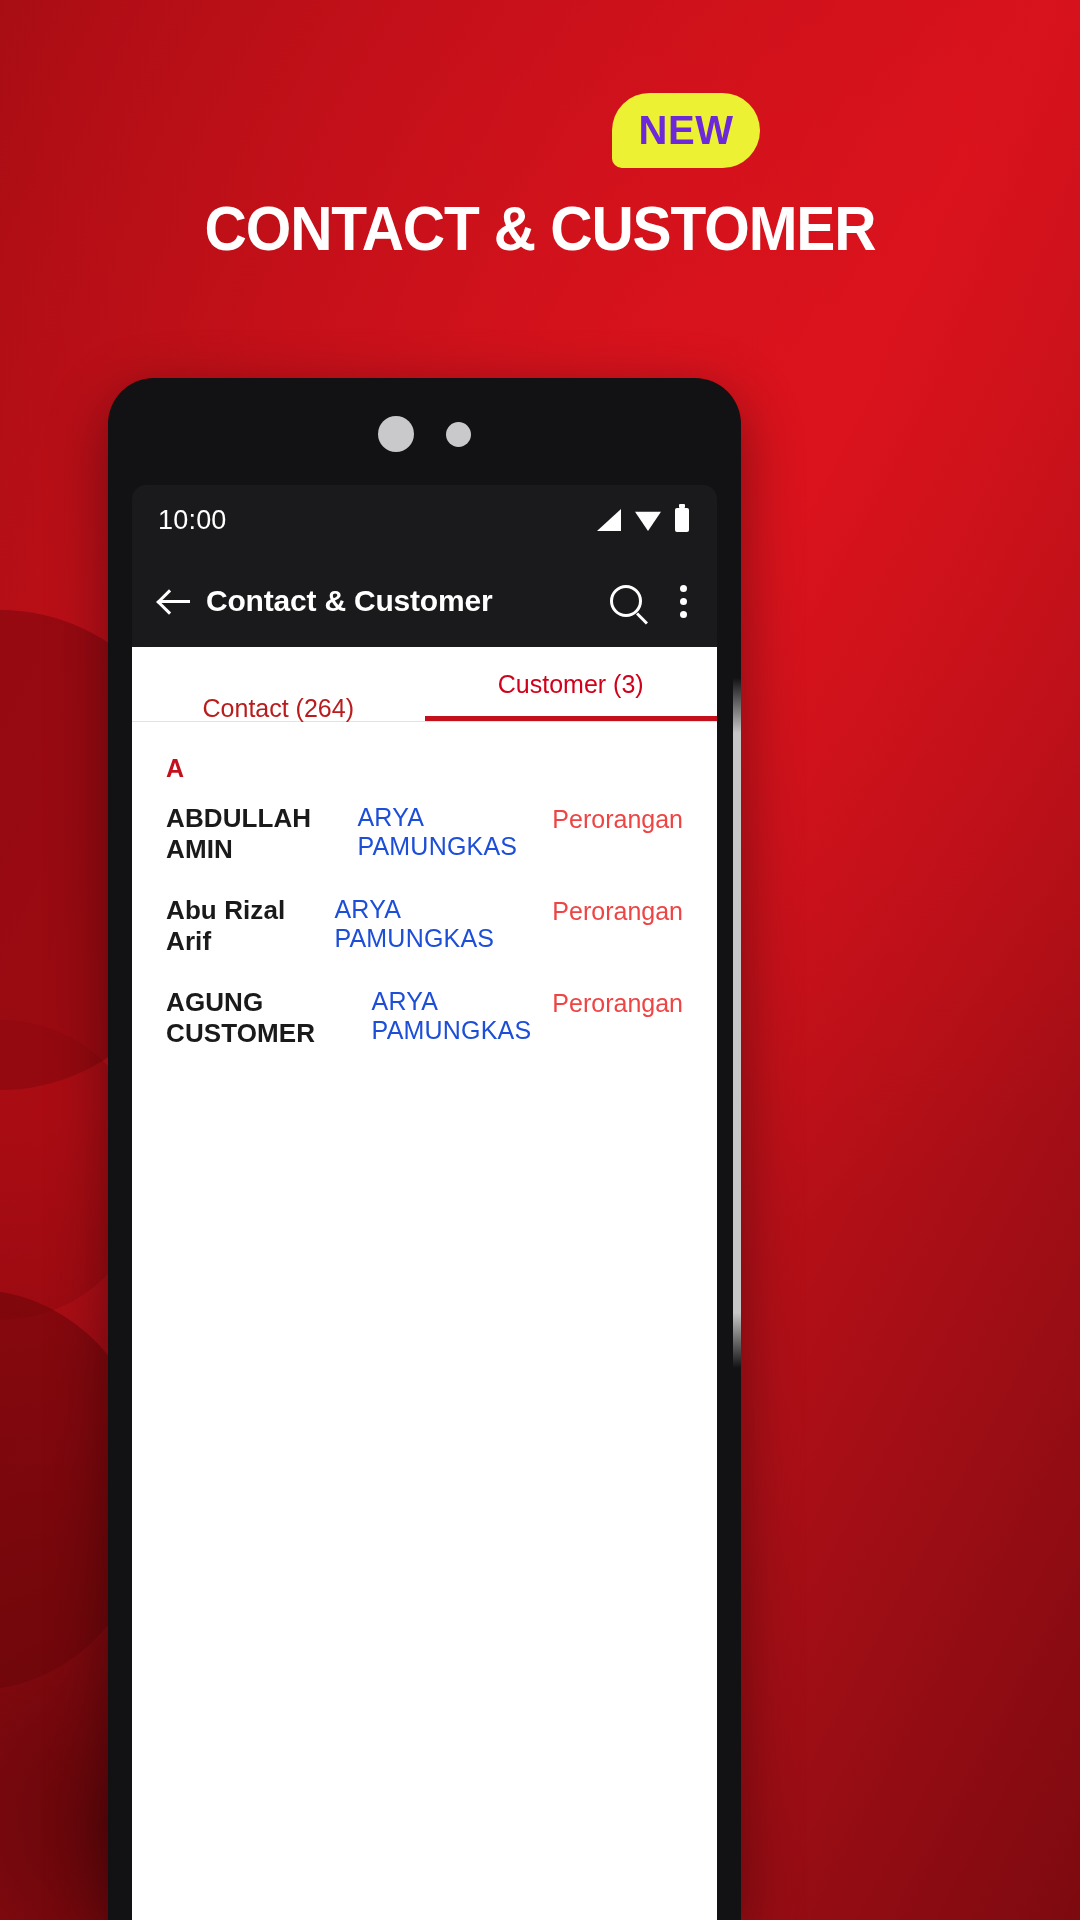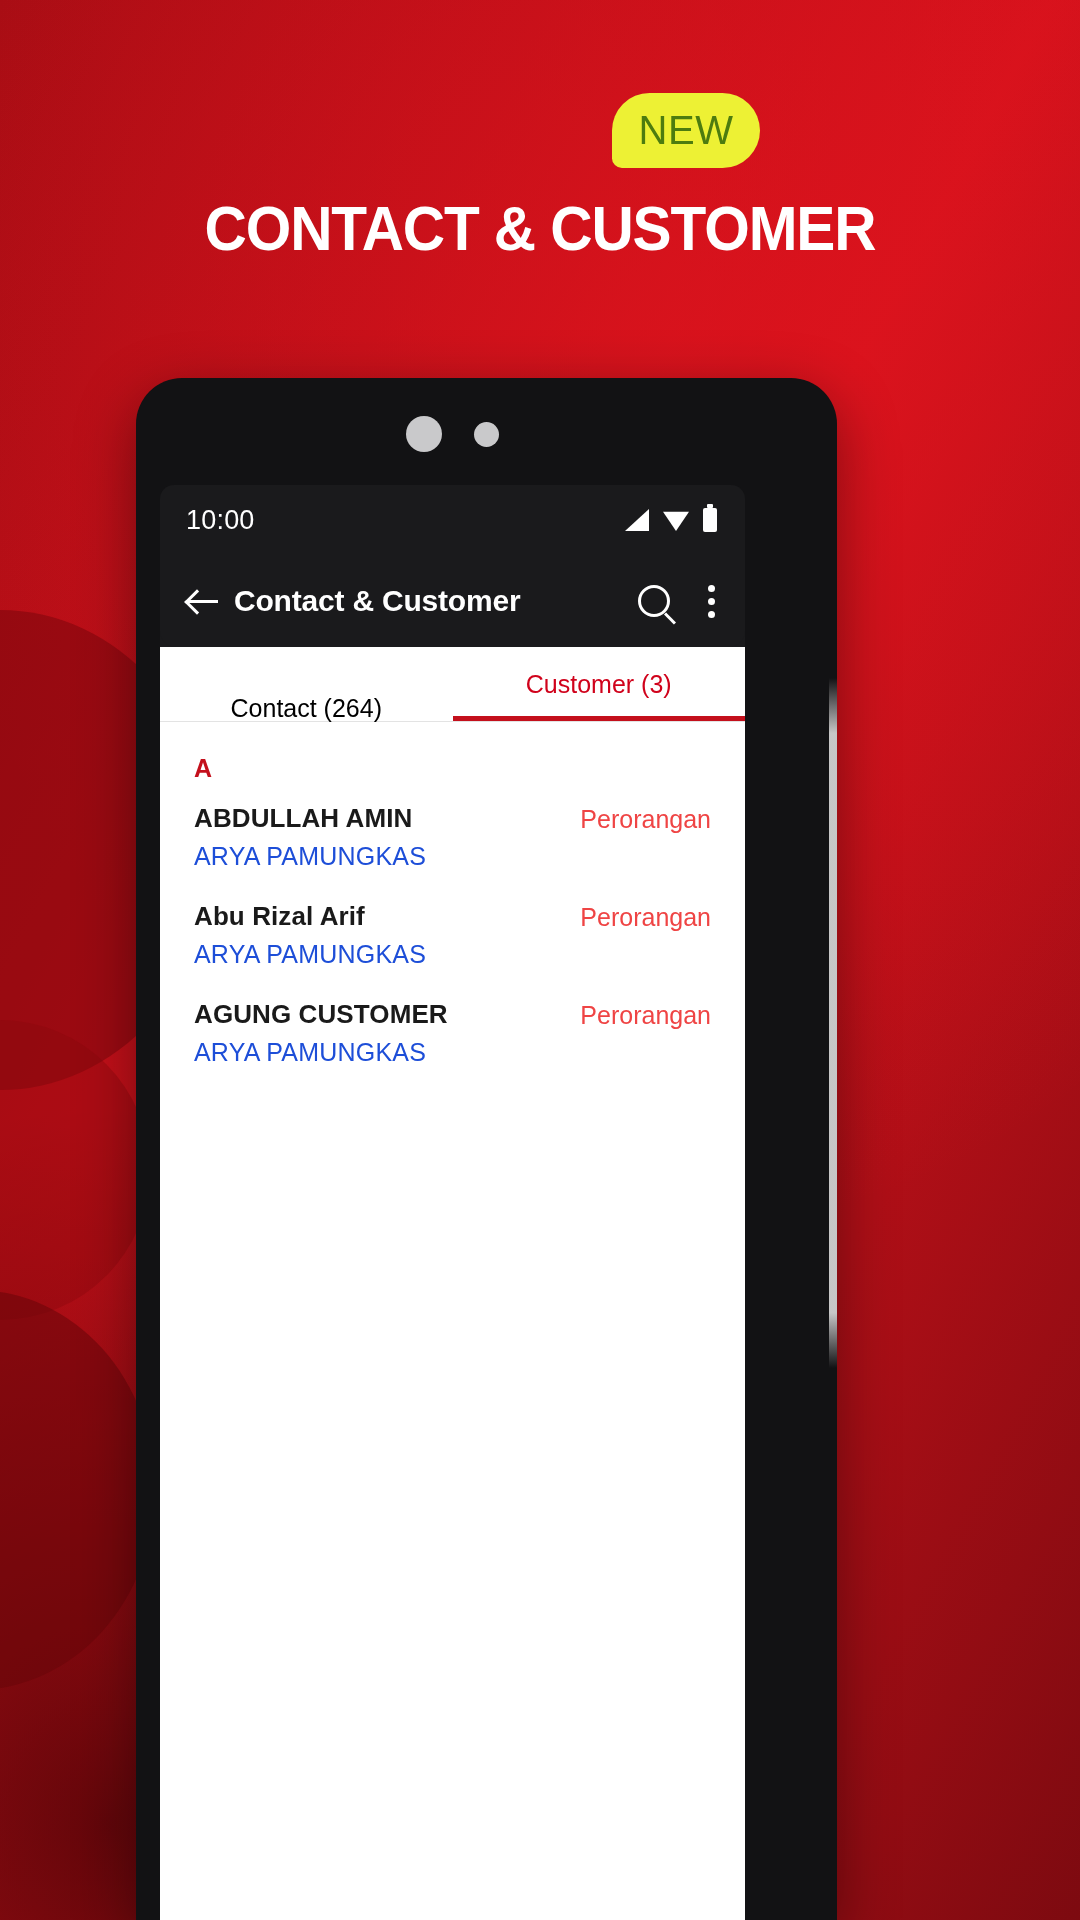--- a/index.html
+++ b/index.html
@@ -34,41 +34,41 @@
   
   .new-badge {
     position:absolute; left:612px; top:93px;
     width:148px; height:75px;
     background:#edf134;
     border-radius:38px 38px 38px 10px;
     display:flex; align-items:center; justify-content:center;
     z-index:6;
   }
   .new-badge span {
-    font-size:40px; font-weight:normal; color:#4d7c0f;
+    font-size:40px; font-weight:bold; color:#6d28d9;
     letter-spacing:0.5px;
   }
 
   .headline {
     position:absolute; left:0; top:192px; width:1080px;
     text-align:center;
     color:#ffffff;
     font-size:63px;
     font-weight:bold;
     letter-spacing:-1.2px;
     transform:scaleX(0.93);
     z-index:5;
     white-space:nowrap;
   }
 
   
   .phone {
     position:absolute;
-    left:136px; top:378px;
-    width:701px; height:1542px;
+    left:108px; top:378px;
+    width:633px; height:1542px;
     background:#121214;
     border-radius:46px 46px 0 0;
     box-shadow:0 18px 60px rgba(0,0,0,0.42);
     z-index:4;
     overflow:hidden;
   }
   
   .phone-edge {
     position:absolute; right:0; top:300px; width:8px; height:690px;
     background:linear-gradient(180deg, rgba(235,235,235,0.0) 0%, rgba(230,230,230,0.85) 8%, rgba(230,230,230,0.85) 92%, rgba(230,230,230,0.0) 100%);
@@ -147,39 +147,39 @@
   }
 
   
   .tabs { display:flex; height:74px; }
   .tab {
     flex:1 1 50%;
     display:flex; align-items:center; justify-content:center;
     font-size:25px;
     position:relative;
   }
-  .tab.inactive { color:#000000;margin-top:48px; }
+  .tab.inactive { color:#b91c1c;margin-top:48px; }
   .tab.active { color:#d0021b; font-weight:normal; }
   .tab.active:after {
     content:""; position:absolute; left:0; bottom:0;
     width:100%; height:5px; background:#c4101c;
   }
   .tabs-divider { height:1px; background:#e3e3e3; }
 
   
   .section-letter {
     color:#c4101c; font-size:25px; font-weight:bold;
     padding:32px 0 4px 34px;
   }
 
   .row {
     padding:16px 34px 14px 34px;
     display:flex; align-items:flex-start; justify-content:space-between;
   }
-  .row-left { display:flex; flex-direction:column; gap:8px; }
+  .row-left { display:flex; gap:8px; }
   .row-name { font-size:26px; font-weight:bold; color:#1a1a1a; letter-spacing:0.1px; }
   .row-sub { font-size:25px; color:#1d4ed8; letter-spacing:0.2px; }
   .row-type { font-size:25px; color:#ef4444; padding-top:2px; white-space:nowrap; }
 </style>
 </head>
 <body>
 
 <div class="bg">
   <div class="bg-vignette"></div>
   <div class="blob blob-a"></div>

